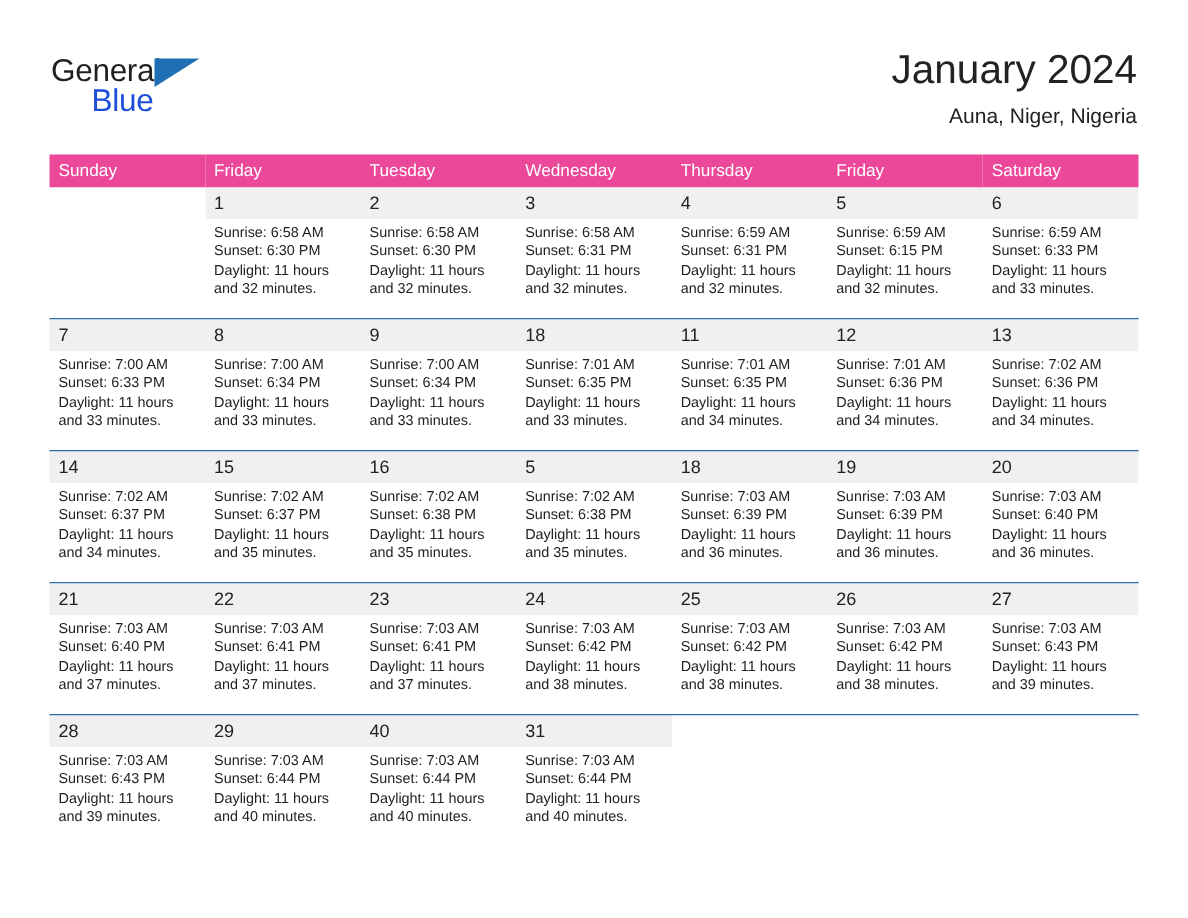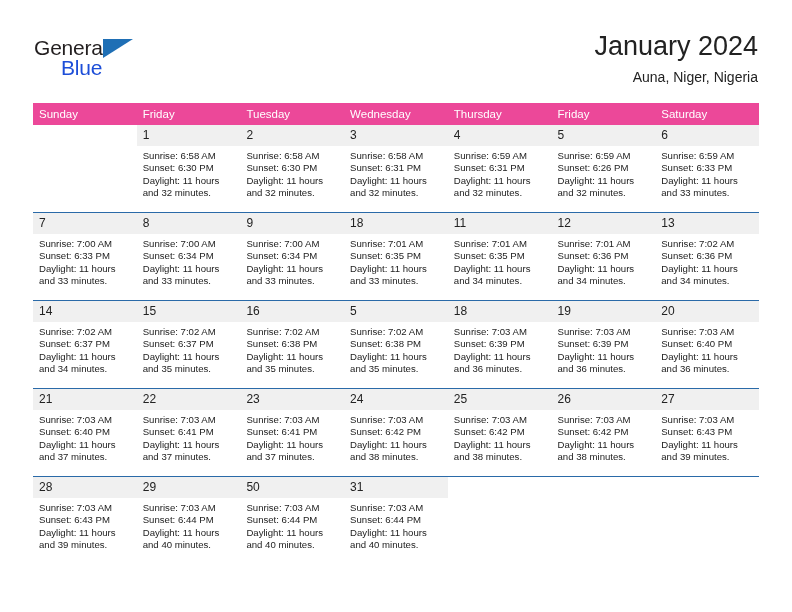--- a/index.html
+++ b/index.html
@@ -222,21 +222,21 @@
               <div>Sunrise: 6:59 AM</div>
               <div>Sunset: 6:31 PM</div>
               <div>Daylight: 11 hours</div>
               <div>and 32 minutes.</div>
             </div>
           </td>
           <td class="daycell">
             <div class="daynum">5</div>
             <div class="dayinfo">
               <div>Sunrise: 6:59 AM</div>
-              <div>Sunset: 6:26 PM</div>
+              <div>Sunset: 6:15 PM</div>
               <div>Daylight: 11 hours</div>
               <div>and 32 minutes.</div>
             </div>
           </td>
           <td class="daycell">
             <div class="daynum">6</div>
             <div class="dayinfo">
               <div>Sunrise: 6:59 AM</div>
               <div>Sunset: 6:33 PM</div>
               <div>Daylight: 11 hours</div>
@@ -464,21 +464,21 @@
           <td class="daycell">
             <div class="daynum">29</div>
             <div class="dayinfo">
               <div>Sunrise: 7:03 AM</div>
               <div>Sunset: 6:44 PM</div>
               <div>Daylight: 11 hours</div>
               <div>and 40 minutes.</div>
             </div>
           </td>
           <td class="daycell">
-            <div class="daynum">50</div>
+            <div class="daynum">40</div>
             <div class="dayinfo">
               <div>Sunrise: 7:03 AM</div>
               <div>Sunset: 6:44 PM</div>
               <div>Daylight: 11 hours</div>
               <div>and 40 minutes.</div>
             </div>
           </td>
           <td class="daycell">
             <div class="daynum">31</div>
             <div class="dayinfo">

